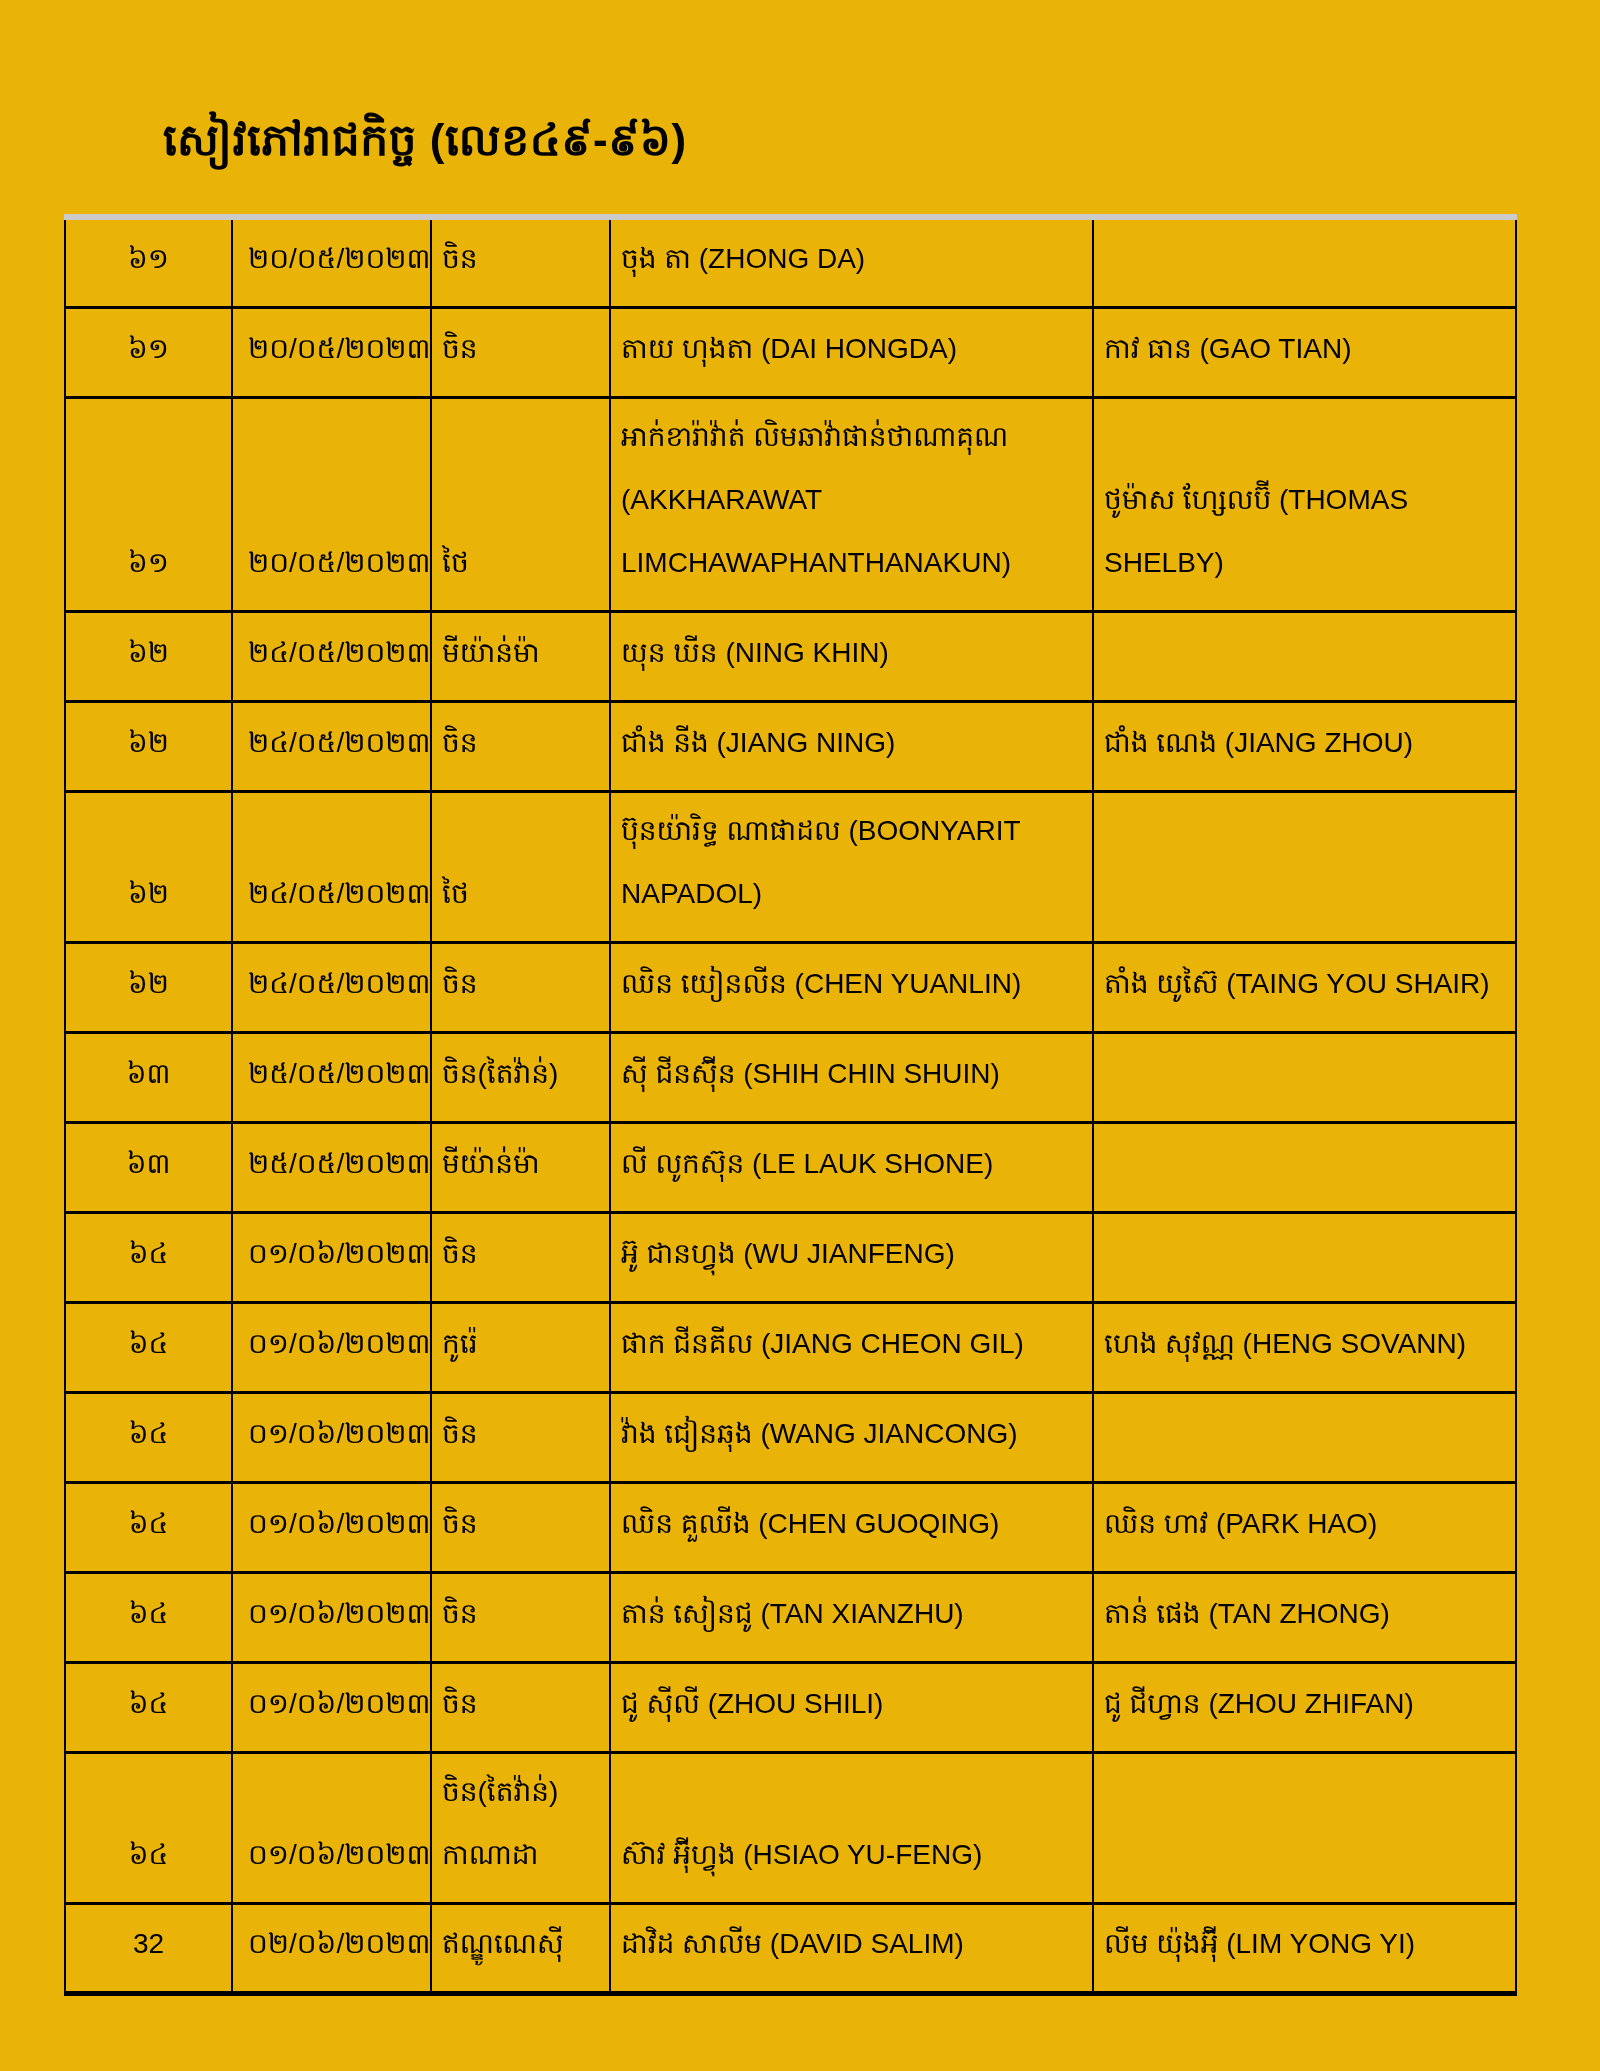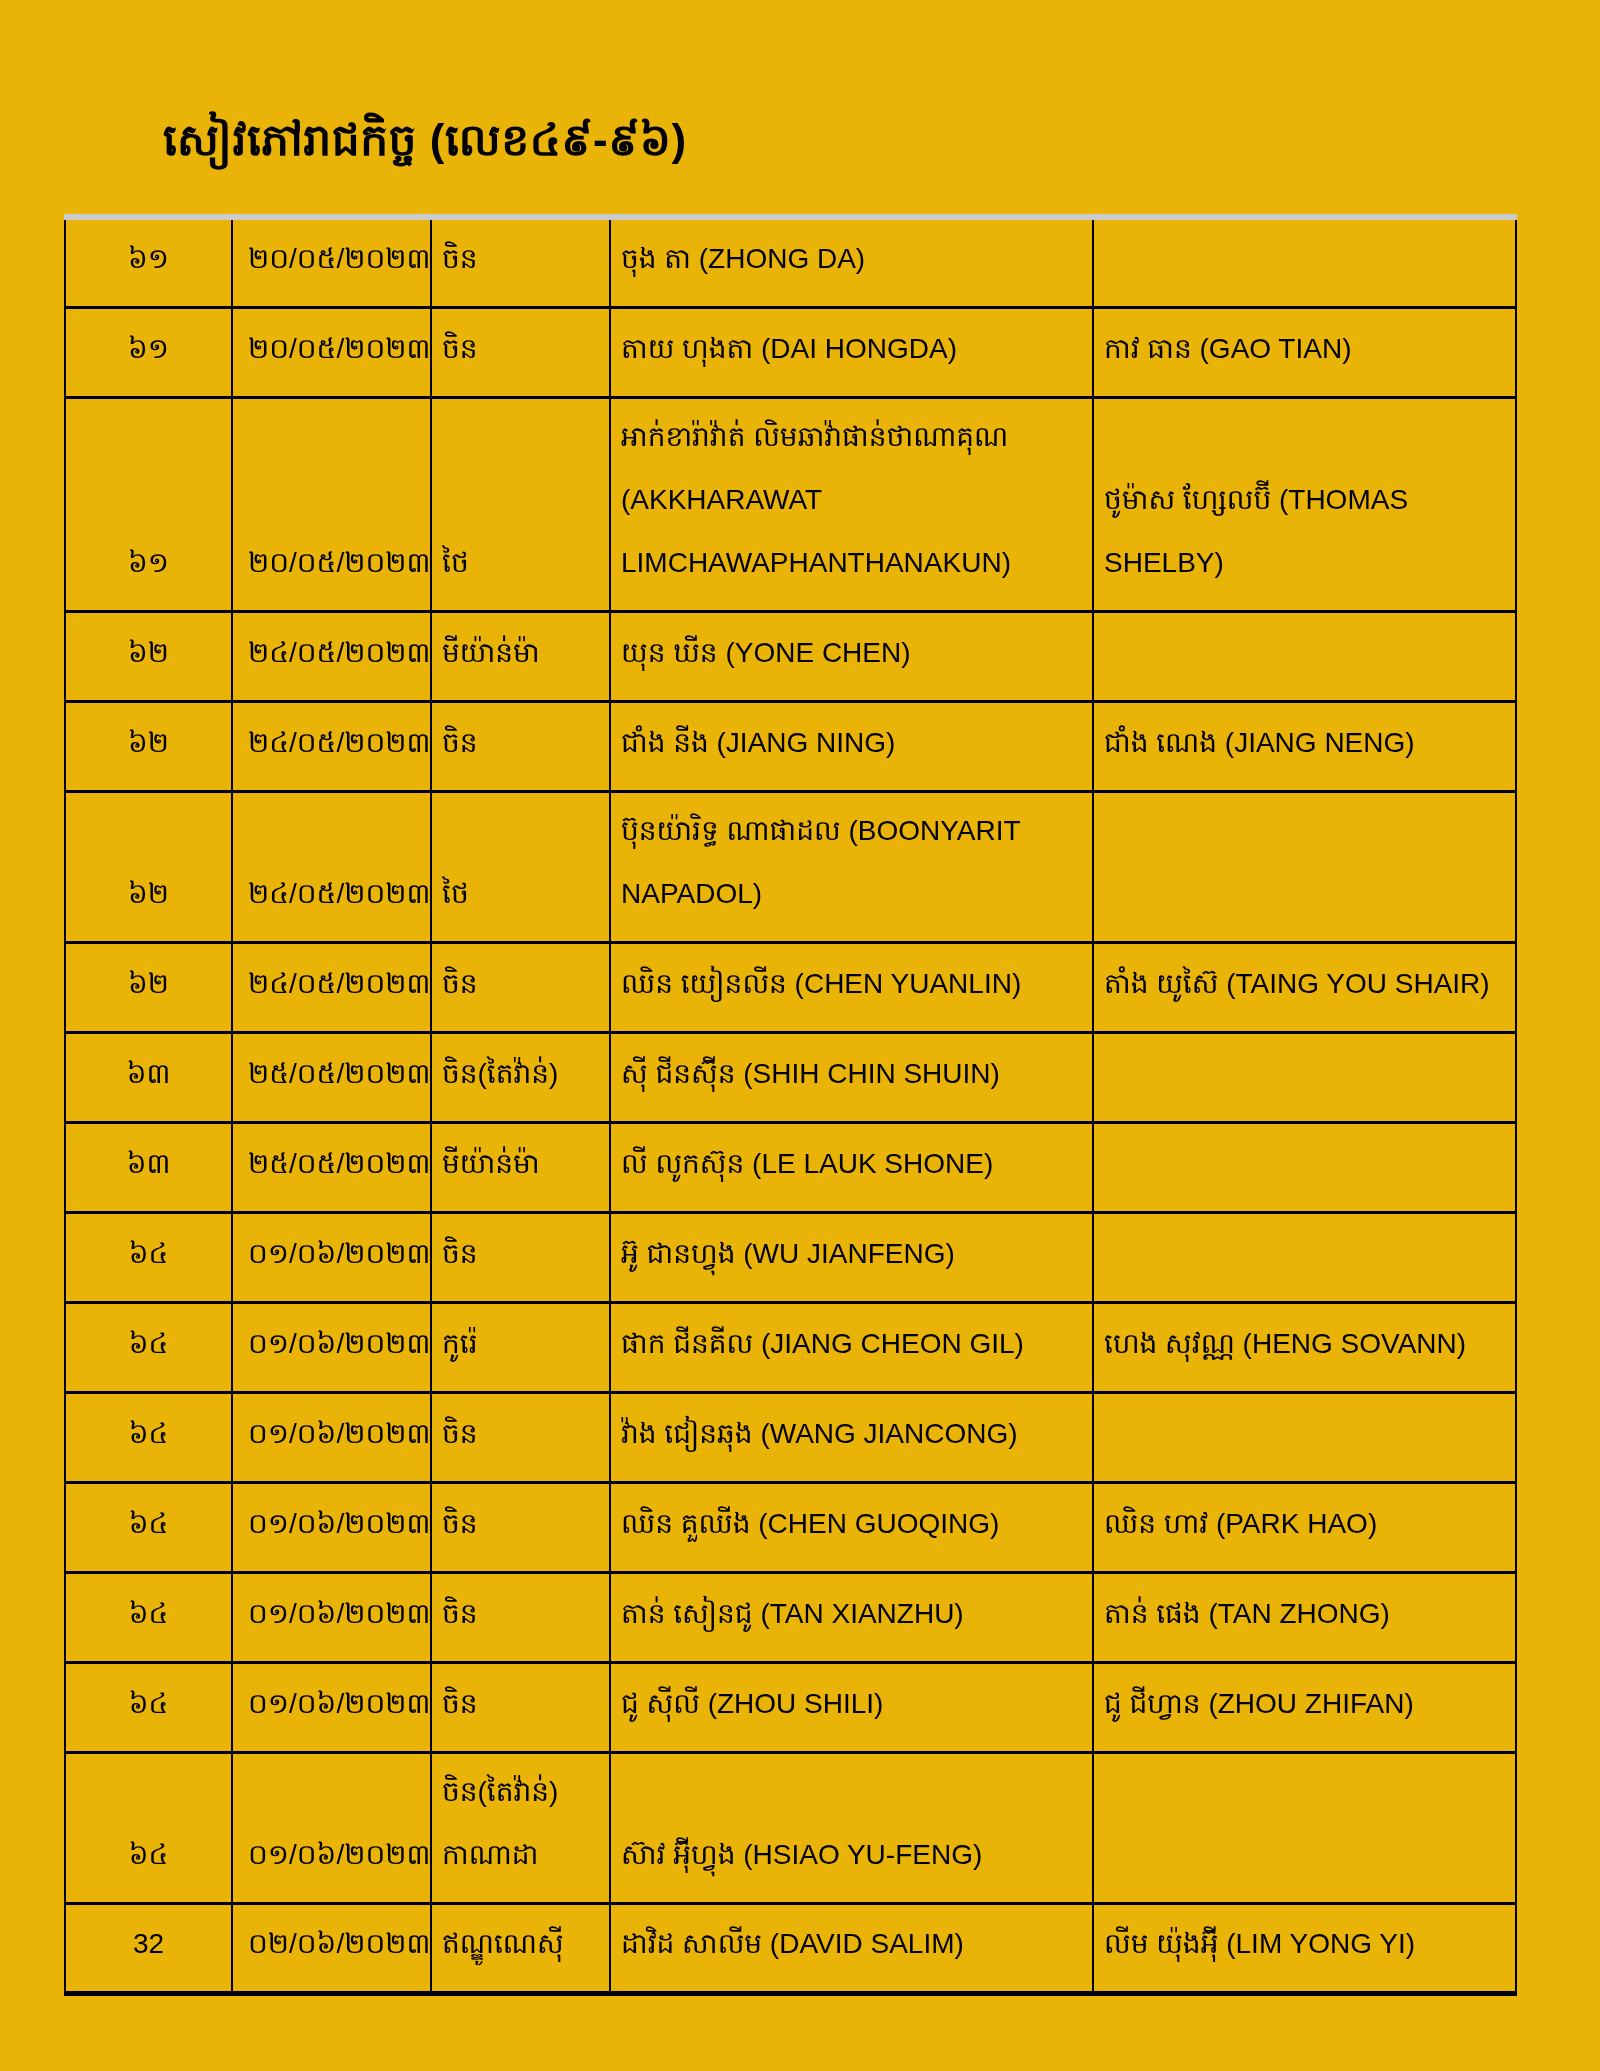--- a/index.html
+++ b/index.html
@@ -95,29 +95,29 @@
           <td class="c-no">៦១</td>
           <td class="c-date">២០/០៥/២០២៣</td>
           <td class="c-nat">ថៃ</td>
           <td class="c-name1">អាក់ខារ៉ាវ៉ាត់ លិមឆាវ៉ាផាន់ថាណាគុណ (AKKHARAWAT LIMCHAWAPHANTHANAKUN)</td>
           <td class="c-name2">ថូម៉ាស ហ្សែលប៊ី (THOMAS SHELBY)</td>
         </tr>
         <tr>
           <td class="c-no">៦២</td>
           <td class="c-date">២៤/០៥/២០២៣</td>
           <td class="c-nat">មីយ៉ាន់ម៉ា</td>
-          <td class="c-name1">យុន ឃីន (YONE CHEN)</td>
+          <td class="c-name1">យុន ឃីន (NING KHIN)</td>
           <td class="c-name2"></td>
         </tr>
         <tr>
           <td class="c-no">៦២</td>
           <td class="c-date">២៤/០៥/២០២៣</td>
           <td class="c-nat">ចិន</td>
           <td class="c-name1">ជាំង នីង (JIANG NING)</td>
-          <td class="c-name2">ជាំង ណេង (JIANG NENG)</td>
+          <td class="c-name2">ជាំង ណេង (JIANG ZHOU)</td>
         </tr>
         <tr>
           <td class="c-no">៦២</td>
           <td class="c-date">២៤/០៥/២០២៣</td>
           <td class="c-nat">ថៃ</td>
           <td class="c-name1">ប៊ុនយ៉ារិទ្ធ ណាផាដល (BOONYARIT NAPADOL)</td>
           <td class="c-name2"></td>
         </tr>
         <tr>
           <td class="c-no">៦២</td>

